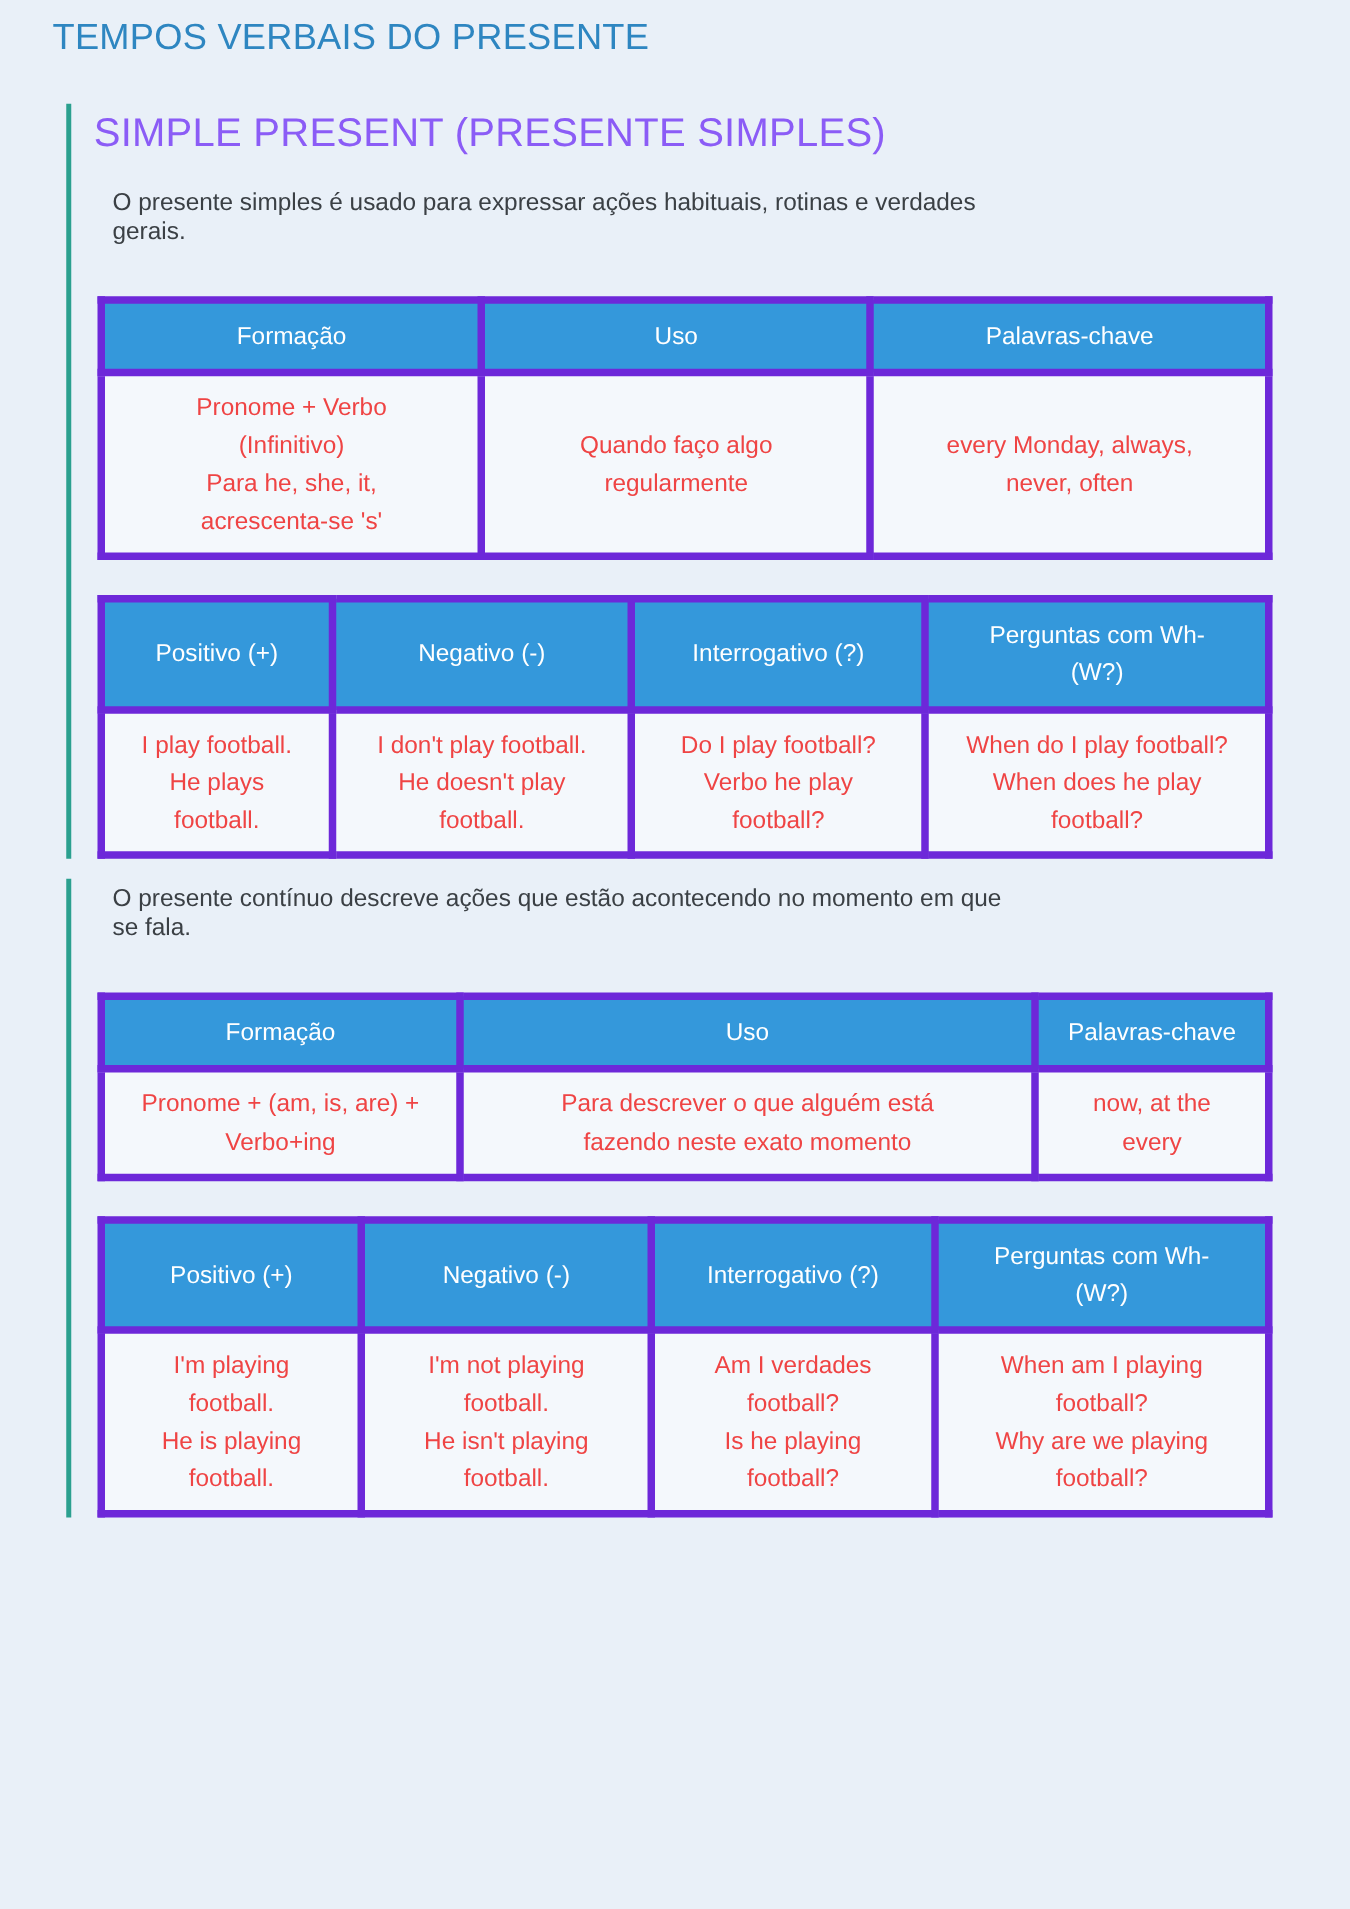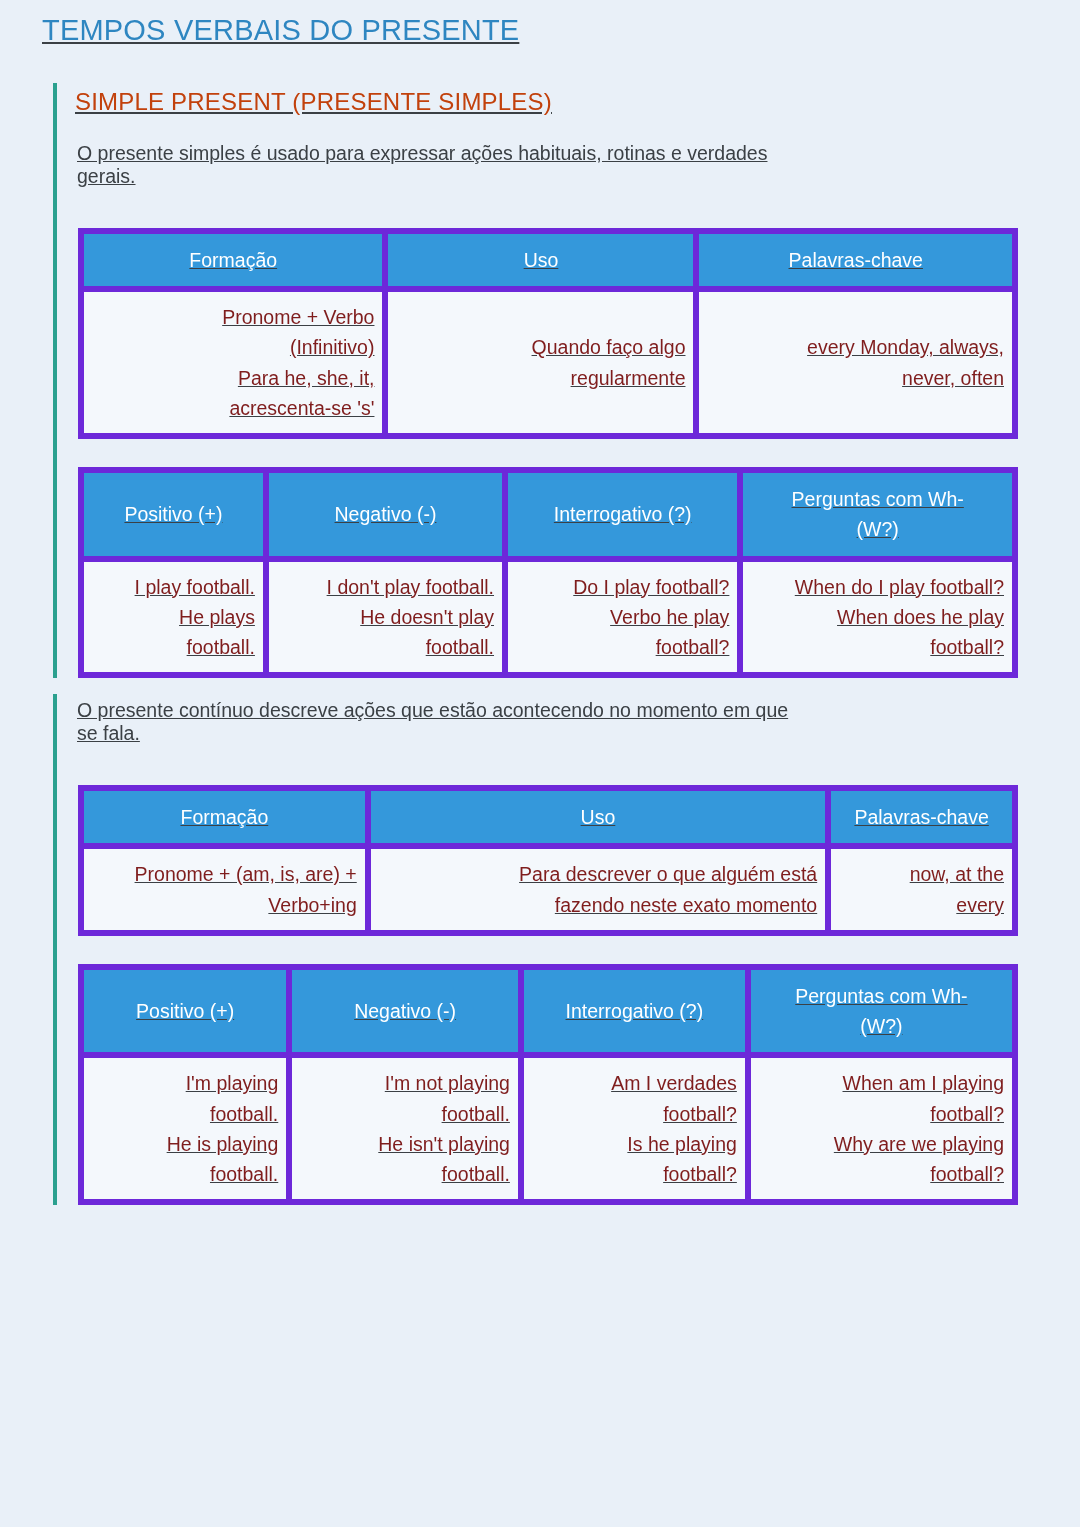--- a/index.html
+++ b/index.html
@@ -9,21 +9,20 @@
     min-height: 1527px;
     background: #e9f0f8;
     font-family: "Liberation Sans", sans-serif;
     color: #3b4045;
   }
 
   .page {
     width: 872px;
     min-height: 1527px;
     padding: 14px 60px 0 42px;
-    text-decoration: underline;
   }
 
   .title {
     font-size: 29px;
     font-weight: 400;
     color: #2e86c1;
     letter-spacing: 0.2px;
     margin-bottom: 36px;
   }
 
@@ -31,31 +30,31 @@
     margin-left: 11px;
     border-left: 4px solid #2ba08f;
     padding: 5px 0 0 18px;
   }
 
   .section + .section {
     margin-top: 14px;
   }
 
   .section-heading {
-    font-size: 24px;
+    font-size: 32px;
     font-weight: 400;
-    color: #c2410c;
+    color: #8b5cf6;
     letter-spacing: 0.2px;
     margin-bottom: 26px;
   }
 
   .section-desc {
     font-size: 19.5px;
     color: #3b4045;
-    margin-left: 2px;
+    margin-left: 15px;
     margin-bottom: 40px;
   }
 
   table.tbl {
     width: 940px;
     margin-left: 3px;
     border-collapse: collapse;
     table-layout: fixed;
     margin-bottom: 28px;
   }
@@ -71,23 +70,22 @@
 
   .tbl th {
     background: #3498db;
     color: #ffffff;
     font-weight: 400;
     padding: 11px 8px;
   }
 
   .tbl td {
     background: #f4f8fc;
-    color: #7f1d1d;
+    color: #ef4444;
     padding: 10px 8px;
-    text-align: right;
   }
 
   .tbl.last { margin-bottom: 16px; }
 
   
   .t-a th:nth-child(1) { width: 32.6%; }
   .t-a th:nth-child(2) { width: 33.3%; }
   .t-a th:nth-child(3) { width: 34.1%; }
 
   .t-b th:nth-child(1) { width: 19.8%; }

